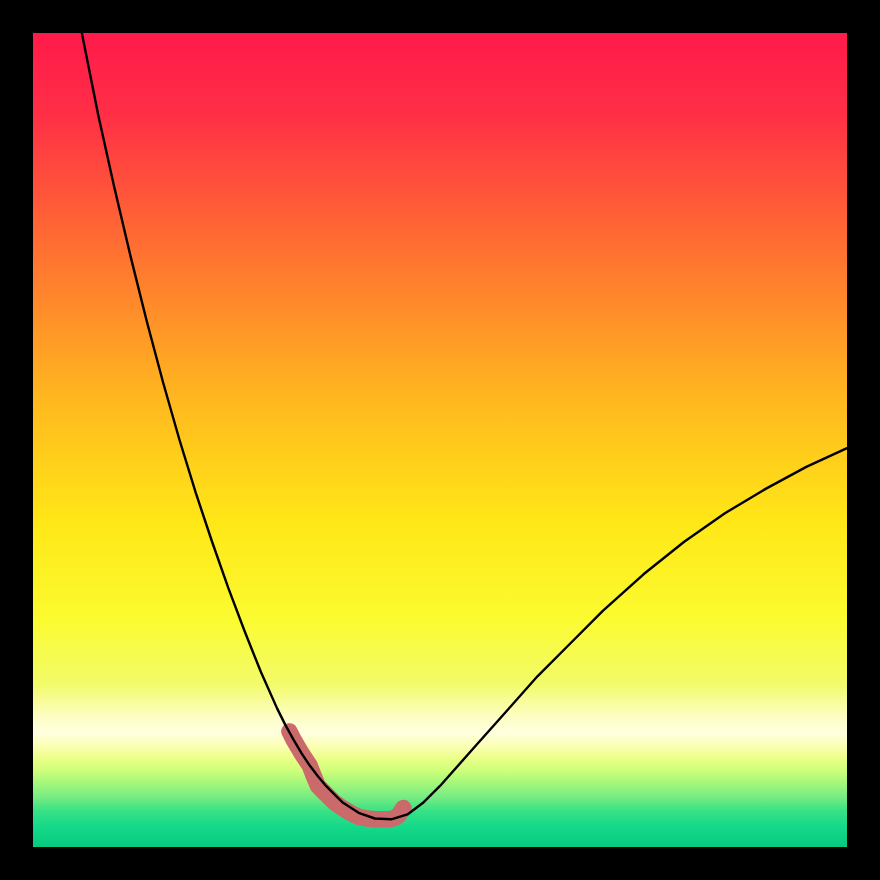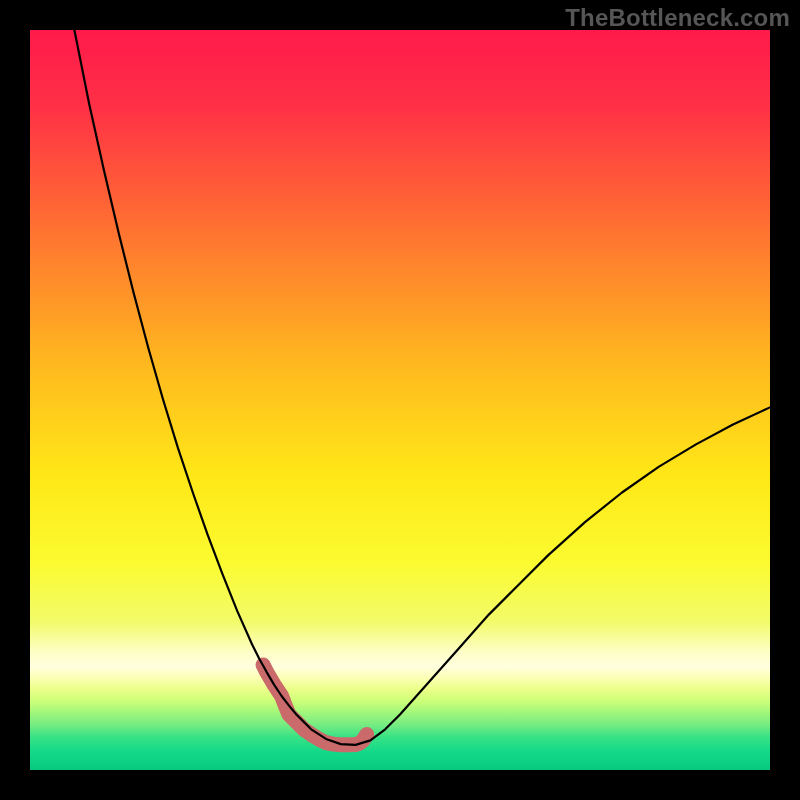--- a/index.html
+++ b/index.html
@@ -32,21 +32,20 @@
     font-size: 24px;
     font-weight: 600;
     letter-spacing: 0.2px;
   }
   svg { display: block; }
 </style>
 </head>
 <body>
 
 <div class="frame">
-  <div class="watermark">TheBottleneck.com</div>
   <div class="plot">
     <svg id="chart-svg" width="740" height="740" viewBox="0 0 740 740" preserveAspectRatio="none">
       <defs>
         <linearGradient id="bg-grad" x1="0" y1="0" x2="0" y2="1">
             <stop offset="0%" stop-color="#ff1a4b"></stop>
             <stop offset="10%" stop-color="#ff2f46"></stop>
             <stop offset="25%" stop-color="#ff6a33"></stop>
             <stop offset="45%" stop-color="#ffb81f"></stop>
             <stop offset="60%" stop-color="#ffe717"></stop>
             <stop offset="72%" stop-color="#fbfb30"></stop>

